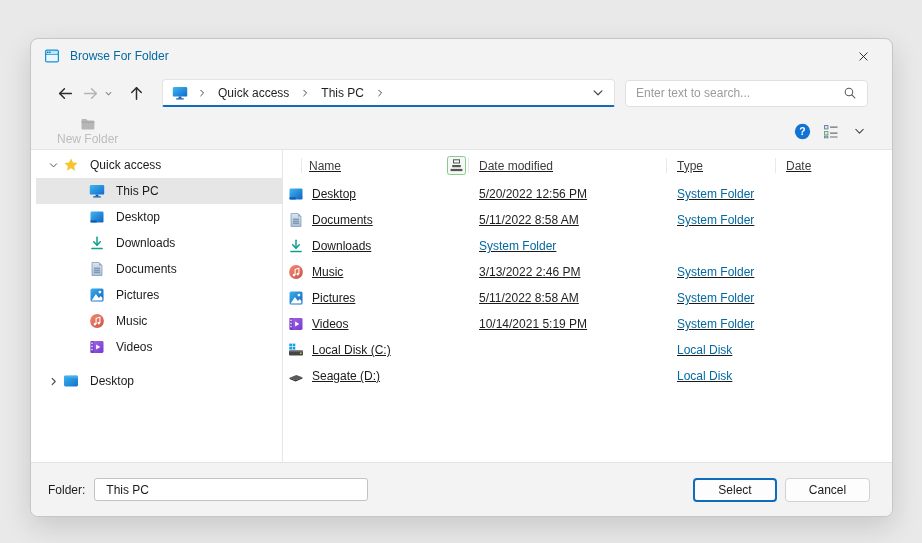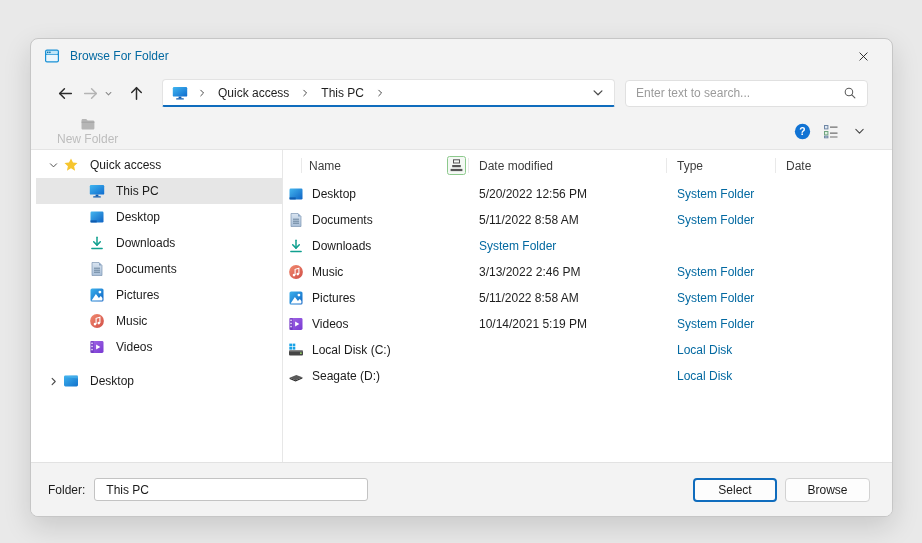--- a/index.html
+++ b/index.html
@@ -81,21 +81,21 @@
   .sidebar { width: 252px; flex: none; border-right: 1px solid #e7e7e7; padding-top: 2px; overflow: hidden; }
   .titem { height: 26px; display: flex; align-items: center; padding-left: 12px; }
   .titem.gap { margin-top: 8px; }
   .titem.selected { background: #e6e6e6; margin-left: 5px; padding-left: 7px; }
   .expander { width: 20px; height: 20px; display: flex; align-items: center; justify-content: center; flex: none; }
   .expander svg { width: 11px; height: 11px; }
   .ticon { width: 16px; height: 16px; margin-right: 11px; flex: none; }
   .lvl1 .ticon { margin-left: 26px; }
   .tlabel { white-space: nowrap; }
 
-  .listpane { flex: 1; display: flex; flex-direction: column; min-width: 0; }
+  .listpane { flex: 1; display: flex; flex-direction: column; min-width: 0; text-decoration: underline; }
   .lheader { height: 31px; display: flex; align-items: center; color: #3d3d3d; flex: none; }
   .hcell { display: flex; align-items: center; height: 100%; position: relative; }
   .hcell:after { content: ""; position: absolute; right: 0; top: 8px; bottom: 8px; width: 1px; background: #e9e9e9; }
   .hcell.size:after { display: none; }
   .hcell.stub { width: 19px; }
   .hcell.name { width: 167px; padding-left: 7px; }
   .hcell.date { width: 198px; padding-left: 10px; }
   .hcell.type { width: 109px; padding-left: 10px; }
   .hcell.size { flex: 1; padding-left: 10px; }
   .sort-ind { width: 19px; height: 19px; margin-left: auto; margin-right: 3px; }
@@ -602,17 +602,17 @@
   </div>
 
   <div class="footer">
     <span class="folder-label">Folder:</span>
     <input class="folder-input" type="text" value="This PC" style="">
     <span class="foot-spacer"></span>
     <div class="btn select">
       <span>Select</span>
     </div>
     <div class="btn cancel">
-      <span>Browse</span>
+      <span>Cancel</span>
     </div>
   </div>
 
 </div>
 
 </body></html>

